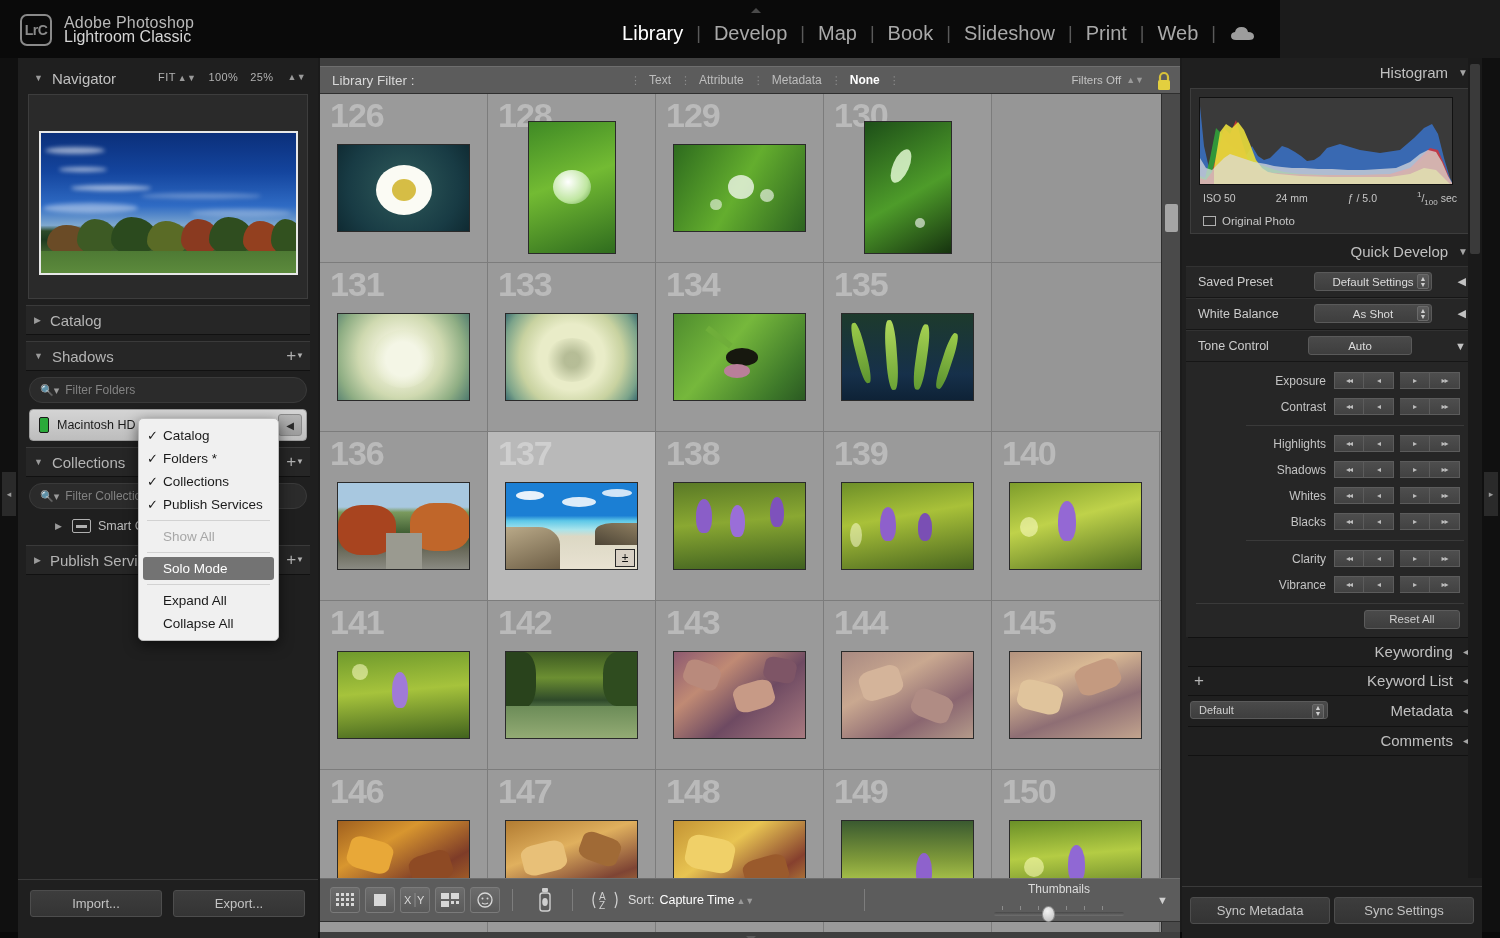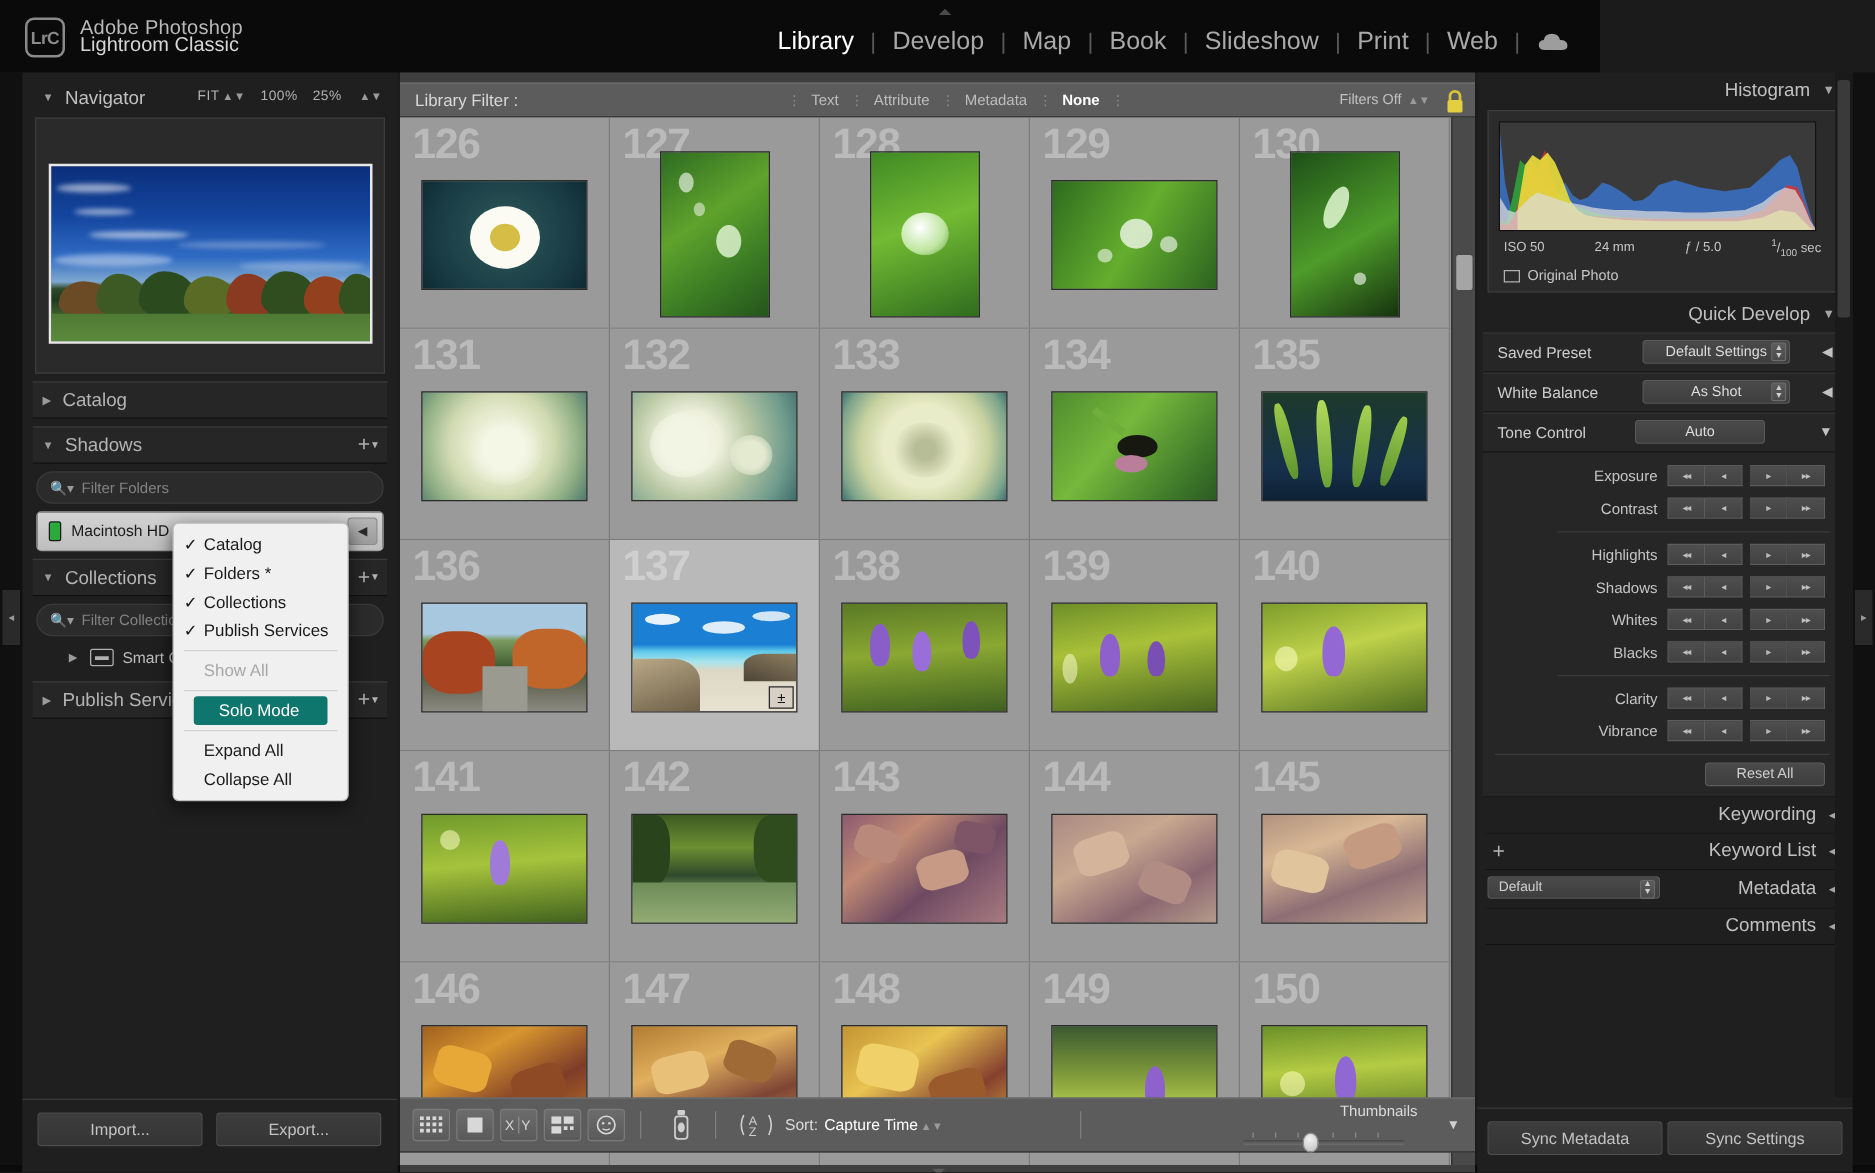--- a/index.html
+++ b/index.html
@@ -153,21 +153,21 @@
     box-shadow: 0 4px 14px rgba(0,0,0,.55);
     padding: 5px 0; z-index: 60;
     font-size: 13.5px; color: #1a1a1a;
   }
   .ctx-item {
     height: 23px; display: flex; align-items: center; padding: 0 8px;
     cursor: pointer; white-space: nowrap;
   }
   .ctx-check { width: 16px; font-size: 13px; display:inline-block; }
   .ctx-item.disabled { color: #a7a7a7; }
-  .ctx-item.sel { background: #0f766e; color: #fff; margin: 0 16px; border-radius: 3px; padding: 0 4px; }
+  .ctx-item.sel { background: #737373; color: #fff; margin: 0 4px; border-radius: 3px; padding: 0 4px; }
   .ctx-sep { height: 1px; background: #d2d2d2; margin: 4px 8px; }
 
   
   #center { position: absolute; left: 320px; top: 58px; width: 860px; height: 880px; background: #3f3f3f; }
   #filterbar {
     position: absolute; left: 0; top: 8px; width: 860px; height: 28px;
     background: #5c5c5c; border-top: 1px solid #6e6e6e; border-bottom: 1px solid #2f2f2f;
     display: flex; align-items: center;
   }
   #filter-label { color: #d8d8d8; font-size: 13.5px; margin-left: 12px; }
@@ -224,21 +224,21 @@
     background: linear-gradient(#6c6c6c,#5a5a5a); border: 1px solid #7b7b7b;
     border-radius: 3px; display: flex; align-items: center; justify-content: center;
     cursor: pointer; color: #d2d2d2;
   }
   .tb-icon.first { margin-left: 10px; }
   .tb-icon.plain { background: none; border: none; }
   .tb-sep { width: 1px; height: 22px; background: #7d7d7d; margin: 0 12px; }
   #sort-label { color: #dcdcdc; font-size: 12.5px; margin-left: 8px; }
   #sort-value { color: #fff; font-size: 12.5px; margin-left: 5px; }
   #thumbs-group {
-    position: absolute; right: 46px; top: 3px; width: 150px; text-align: right;
+    position: absolute; right: 46px; top: 3px; width: 150px; text-align: center;
   }
   #thumbs-label { color: #dcdcdc; font-size: 12px; }
   #thumbs-slider {
     position: relative; margin-top: 10px; height: 14px;
   }
   #thumbs-track {
     position: absolute; left: 10px; right: 10px; top: 6px; height: 4px;
     background: linear-gradient(#484848,#6f6f6f); border-radius: 2px;
   }
   .tick { position: absolute; top: 0px; width: 1px; height: 4px; background: #8d8d8d; }
@@ -541,28 +541,20 @@
 
       <div class="grid-row">
         <div class="cell">
           <span class="cell-num">126</span>
           <div class="thumb land" style="background:radial-gradient(circle at 50% 48%, #2f5a5a 0%, #183b44 70%, #0f2a32 100%);">
             <div style="position:absolute;left:38px;top:20px;width:56px;height:50px;border-radius:50%;background:radial-gradient(circle at 50% 50%, #d8c24a 0 18%, #fbfbf4 22% 100%);"></div>
             <div style="position:absolute;left:54px;top:34px;width:24px;height:22px;border-radius:50%;background:#d6bd45;"></div>
           </div>
         </div>
         <div class="cell">
-          <span class="cell-num">127</span>
-          <div class="thumb port" style="background:linear-gradient(145deg,#2e6b22,#5fa32c 40%,#3c7d24 70%,#24541b);">
-            <div style="position:absolute;left:14px;top:16px;width:12px;height:16px;border-radius:50%;background:rgba(255,255,255,.6);"></div>
-            <div style="position:absolute;left:44px;top:58px;width:20px;height:26px;border-radius:50%;background:rgba(240,255,230,.75);"></div>
-            <div style="position:absolute;left:26px;top:40px;width:9px;height:11px;border-radius:50%;background:rgba(255,255,255,.5);"></div>
-          </div>
-        </div>
-        <div class="cell">
           <span class="cell-num">128</span>
           <div class="thumb port" style="background:linear-gradient(160deg,#3f8a25,#73bb33 45%,#2f6c1e);">
             <div style="position:absolute;left:24px;top:48px;width:38px;height:34px;border-radius:50%;background:radial-gradient(circle at 40% 35%, #ffffff, #bfe6a0 60%, #5f9e3e);"></div>
           </div>
         </div>
         <div class="cell">
           <span class="cell-num">129</span>
           <div class="thumb land" style="background:linear-gradient(120deg,#2d6b1e,#64ae2e 50%,#2c6320);">
             <div style="position:absolute;left:54px;top:30px;width:26px;height:24px;border-radius:50%;background:rgba(255,255,255,.72);"></div>
             <div style="position:absolute;left:86px;top:44px;width:14px;height:13px;border-radius:50%;background:rgba(255,255,255,.6);"></div>
@@ -576,27 +568,20 @@
             <div style="position:absolute;left:50px;top:96px;width:10px;height:10px;border-radius:50%;background:rgba(255,255,255,.6);"></div>
           </div>
         </div>
       </div>
 
       <div class="grid-row">
         <div class="cell">
           <span class="cell-num">131</span>
           <div class="thumb land" style="background:radial-gradient(circle at 48% 48%, #e9ecd2 0 30%, #cfd9b0 52%, #8fae84 78%, #4e7a6e 100%);">
             <div style="position:absolute;left:34px;top:16px;width:62px;height:58px;border-radius:50%;background:radial-gradient(circle,#f4f6e6 0 40%,rgba(226,232,200,.6) 70%,transparent 100%);"></div>
-          </div>
-        </div>
-        <div class="cell">
-          <span class="cell-num">132</span>
-          <div class="thumb land" style="background:radial-gradient(circle at 36% 45%, #eef0dc 0 24%, #b9c8a4 48%, #6e9a8c 80%, #3e6c6a 100%);">
-            <div style="position:absolute;left:14px;top:16px;width:54px;height:52px;border-radius:50%;background:radial-gradient(circle,#f2f4e4 0 45%,transparent 100%);"></div>
-            <div style="position:absolute;left:78px;top:34px;width:34px;height:32px;border-radius:50%;background:radial-gradient(circle,#e4ead0 0 45%,transparent 100%);"></div>
           </div>
         </div>
         <div class="cell">
           <span class="cell-num">133</span>
           <div class="thumb land" style="background:radial-gradient(circle at 50% 50%, #e9ecc8 0 42%, #c8d2a0 66%, #7ba38a 88%, #3f6f72 100%);">
             <div style="position:absolute;left:38px;top:24px;width:56px;height:44px;border-radius:50%;background:radial-gradient(circle,rgba(140,150,110,.55) 0 22%,transparent 70%);"></div>
           </div>
         </div>
         <div class="cell">
           <span class="cell-num">134</span>

